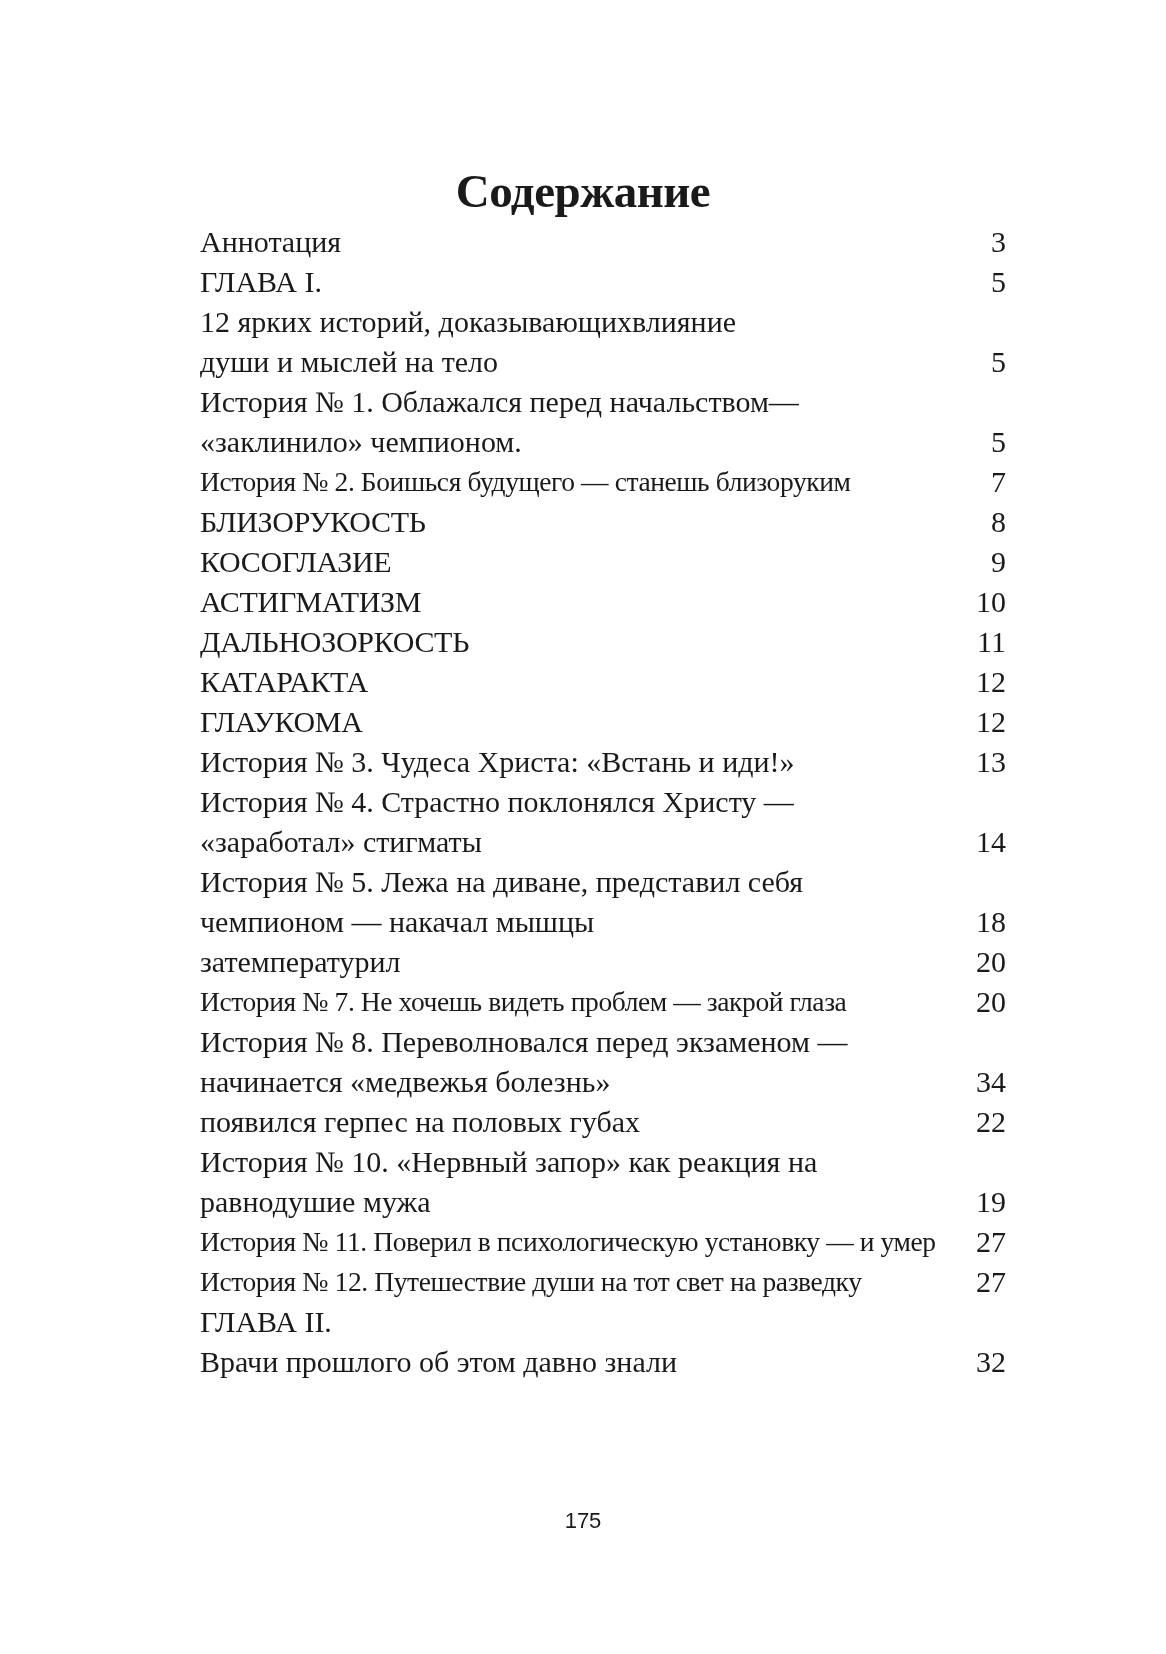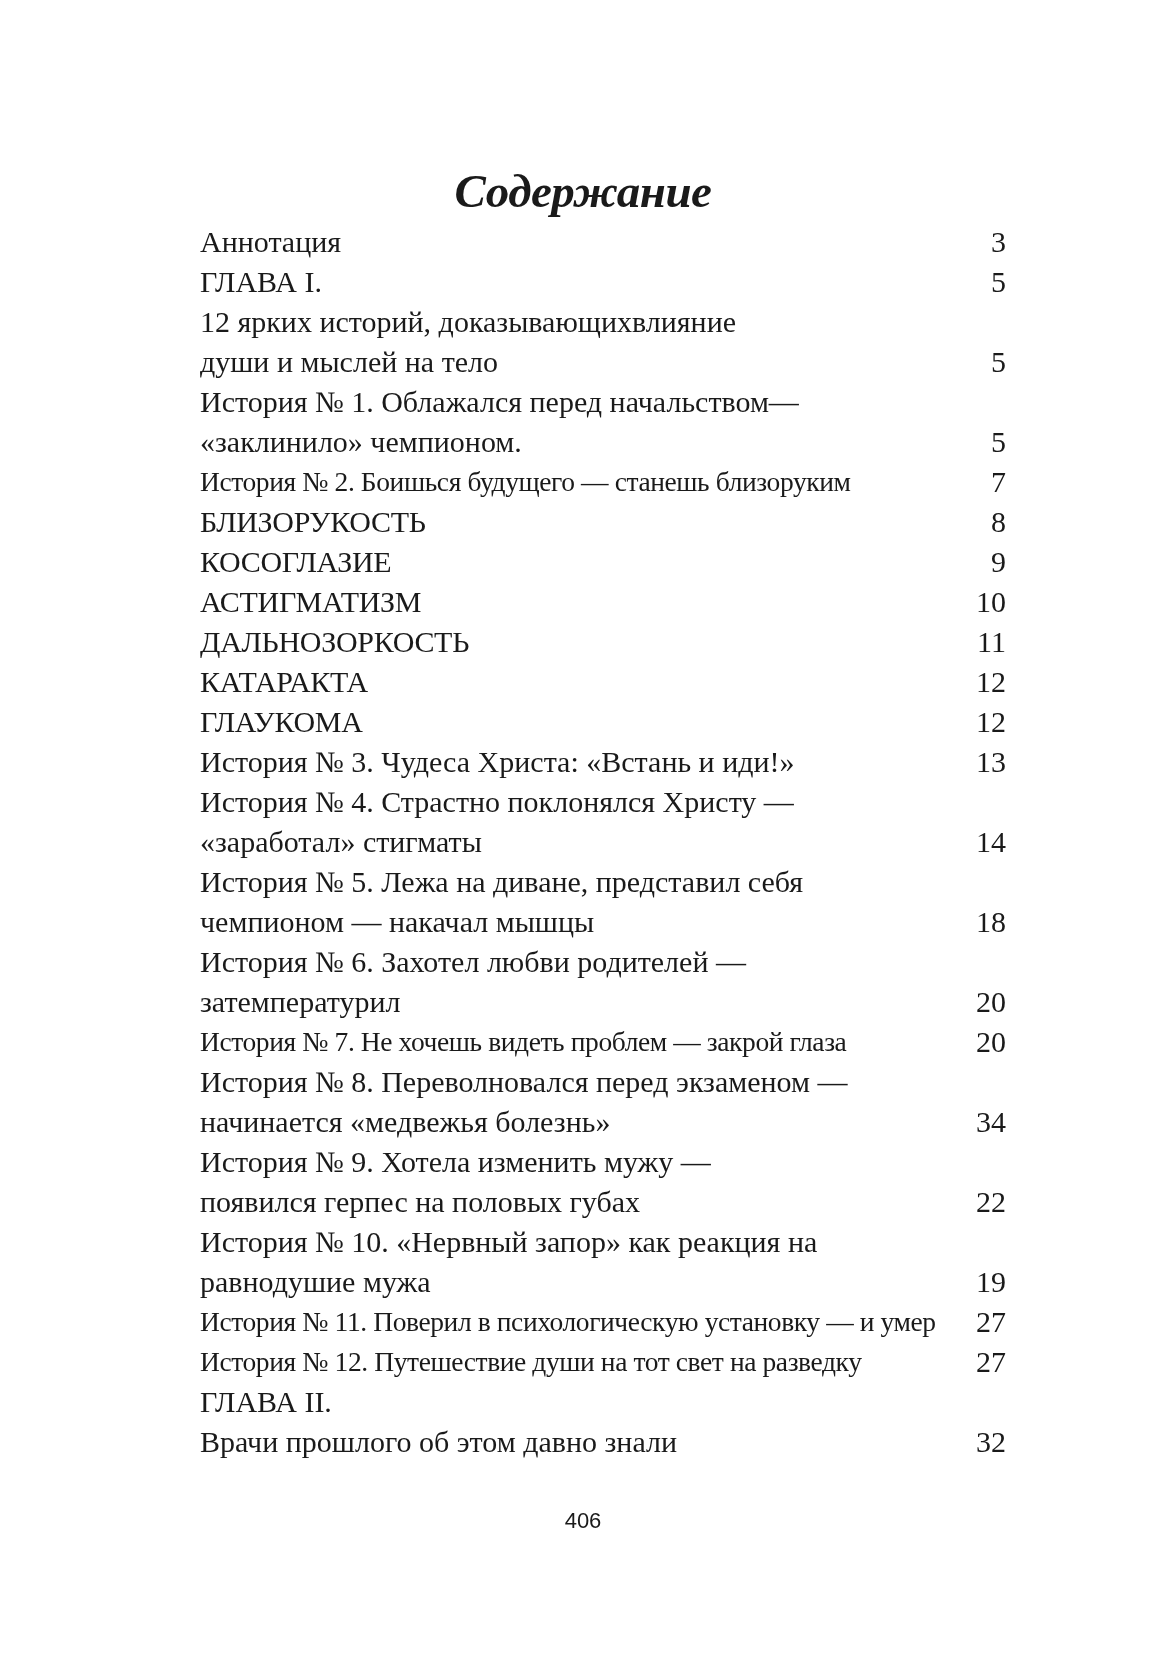--- a/index.html
+++ b/index.html
@@ -18,21 +18,20 @@
     .page-title {
       position: absolute;
       top: 125px;
       left: 0;
       width: 1166px;
       text-align: center;
       font-size: 47px;
       font-weight: bold;
       letter-spacing: -0.5px;
       line-height: 70px;
-      font-style: italic;
     }
     .toc {
       position: absolute;
       top: 222px;
       left: 156px;
       width: 850px;
     }
     .toc-row {
       position: relative;
       height: 40px;
@@ -146,44 +145,36 @@
     </div>
   <div class="toc-row normal">
       <span class="text">История № 5. Лежа на диване, представил себя</span>
       <span class="num"></span>
     </div>
   <div class="toc-row normal">
       <span class="text">чемпионом — накачал мышцы</span>
       <span class="num">18</span>
     </div>
   <div class="toc-row normal">
-      <span class="text">История № 6. Захотел любви родителей —</span>
-      <span class="num"></span>
-    </div>
-  <div class="toc-row normal">
       <span class="text">затемпературил</span>
       <span class="num">20</span>
     </div>
   <div class="toc-row small">
       <span class="text">История № 7. Не хочешь видеть проблем — закрой глаза</span>
       <span class="num">20</span>
     </div>
   <div class="toc-row normal">
       <span class="text">История № 8. Переволновался перед экзаменом —</span>
       <span class="num"></span>
     </div>
   <div class="toc-row normal">
       <span class="text">начинается «медвежья болезнь»</span>
       <span class="num">34</span>
     </div>
   <div class="toc-row normal">
-      <span class="text">История № 9. Хотела изменить мужу —</span>
-      <span class="num"></span>
-    </div>
-  <div class="toc-row normal">
       <span class="text">появился герпес на половых губах</span>
       <span class="num">22</span>
     </div>
   <div class="toc-row normal">
       <span class="text">История № 10. «Нервный запор» как реакция на</span>
       <span class="num"></span>
     </div>
   <div class="toc-row normal">
       <span class="text">равнодушие мужа</span>
       <span class="num">19</span>
@@ -199,13 +190,13 @@
   <div class="toc-row bold">
       <span class="text">ГЛАВА II.</span>
       <span class="num"></span>
     </div>
   <div class="toc-row normal">
       <span class="text">Врачи прошлого об этом давно знали</span>
       <span class="num">32</span>
     </div>
 </div>
 
-<div class="footer-page">406</div>
+<div class="footer-page">175</div>
 
 </body></html>

